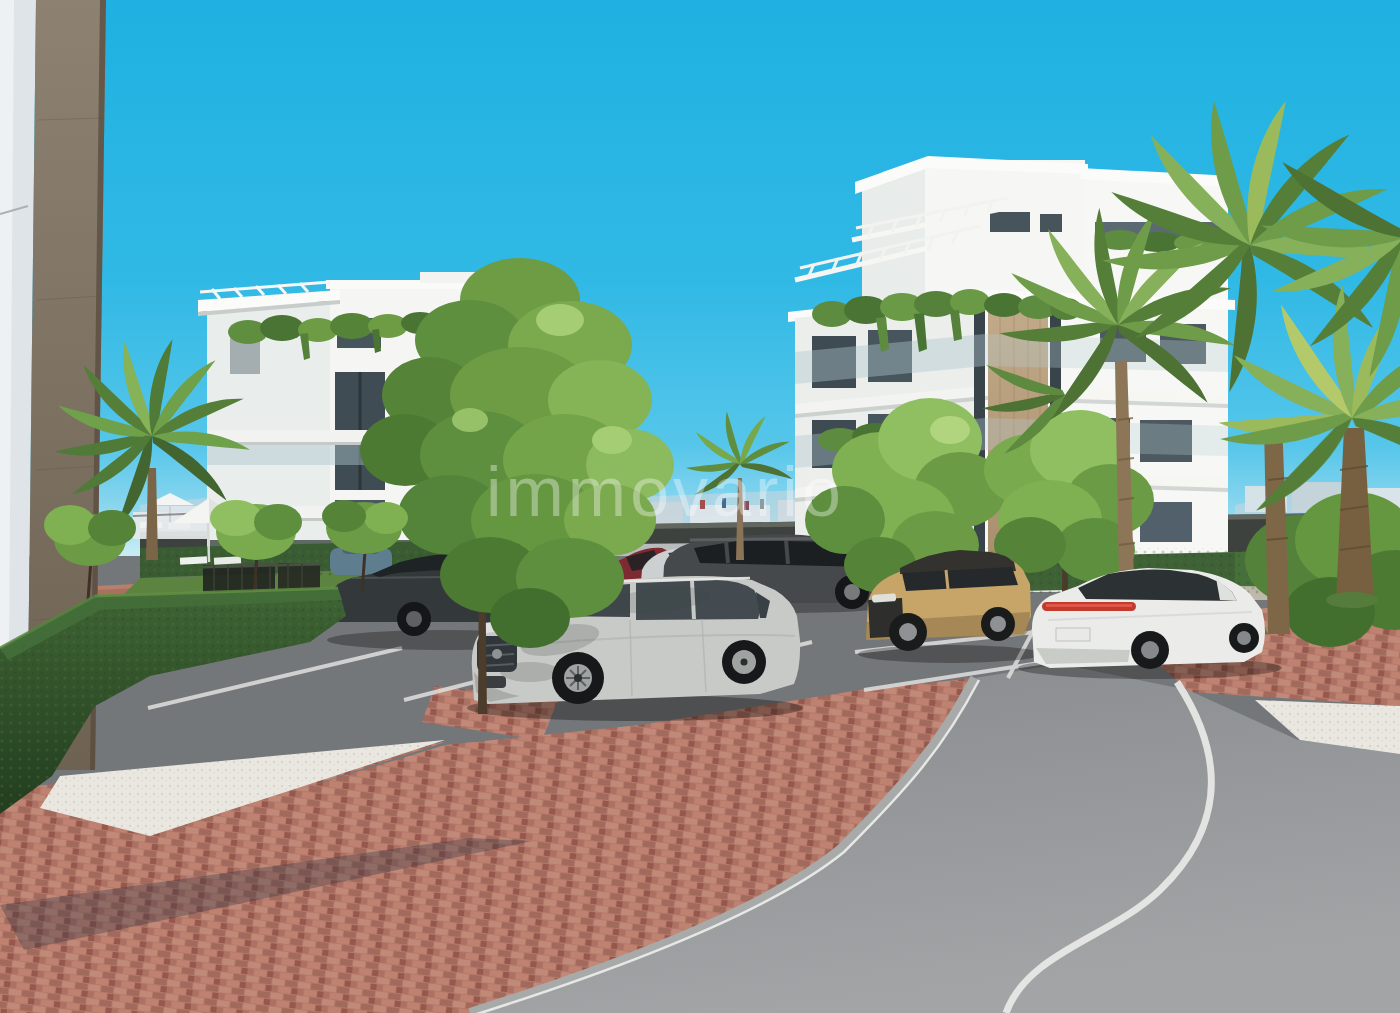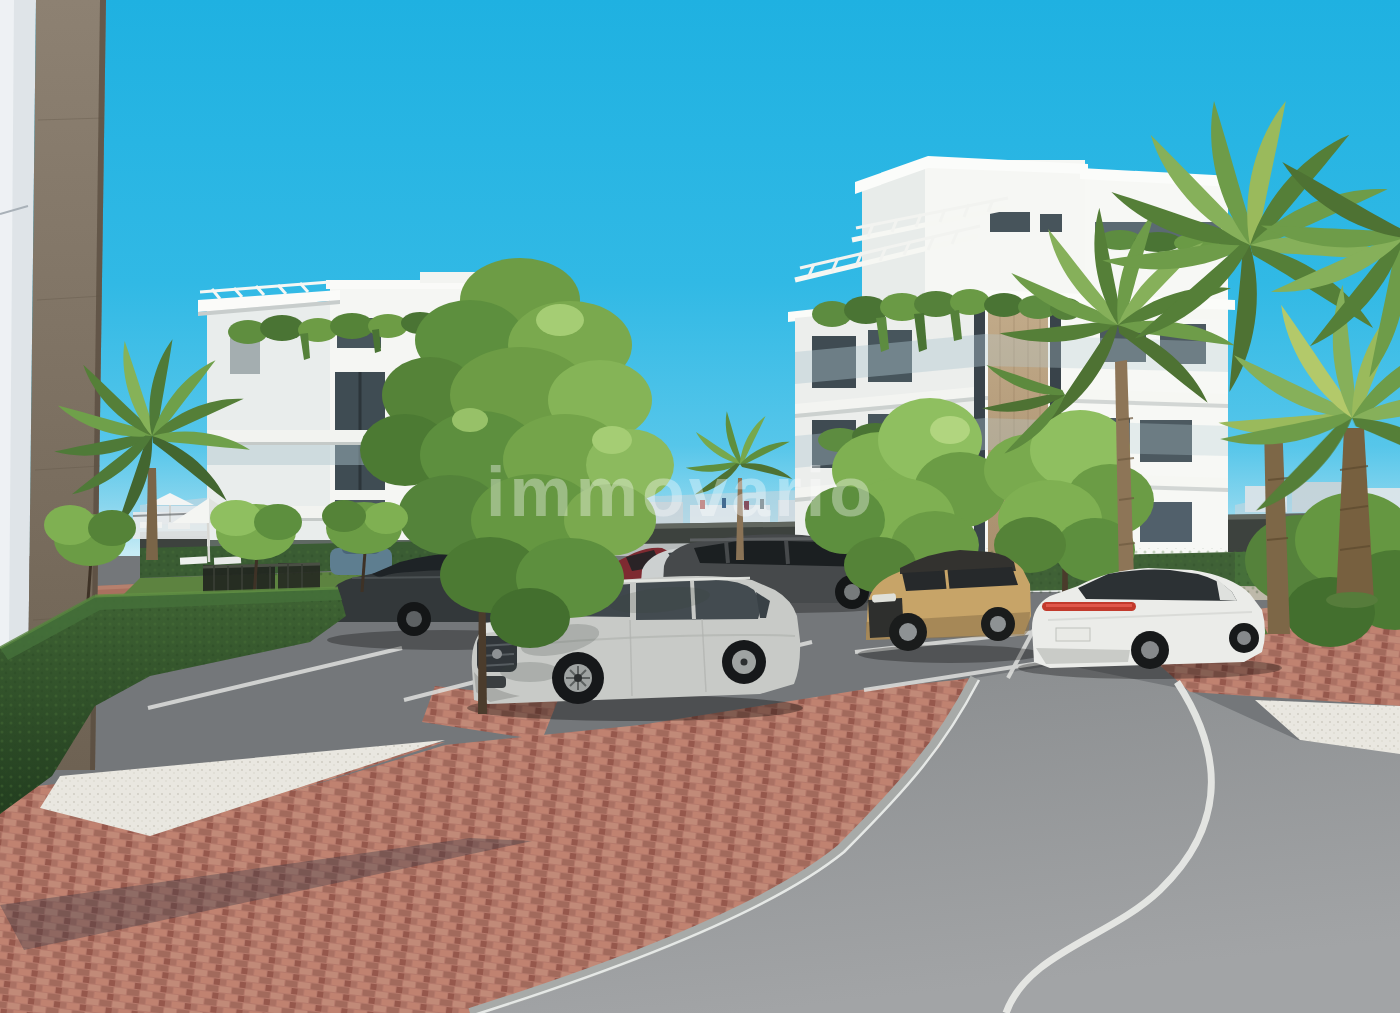--- a/index.html
+++ b/index.html
@@ -1,20 +1,20 @@
 <!DOCTYPE html>
 <html><head>
 <meta charset="utf-8">
 <style>
   html,body{margin:0;padding:0;background:#222;}
   #stage{position:relative;width:1400px;height:1013px;overflow:hidden;font-family:"Liberation Sans",sans-serif;}
   #stage svg{position:absolute;left:0;top:0;}
   .watermark{
     position:absolute;left:486px;top:456px;width:440px;
-    font-size:70px;font-weight:700;letter-spacing:4px;line-height:1.05;
+    font-size:70px;font-weight:400;letter-spacing:4px;line-height:1.05;
     color:rgba(255,255,255,0.36);user-select:none;pointer-events:none;
     font-family:"Liberation Sans",sans-serif;
   }
 </style>
 </head>
 <body>
 
 <div id="stage">
 <svg width="1400" height="1013" viewBox="0 0 1400 1013" xmlns="http://www.w3.org/2000/svg">
 <defs>

